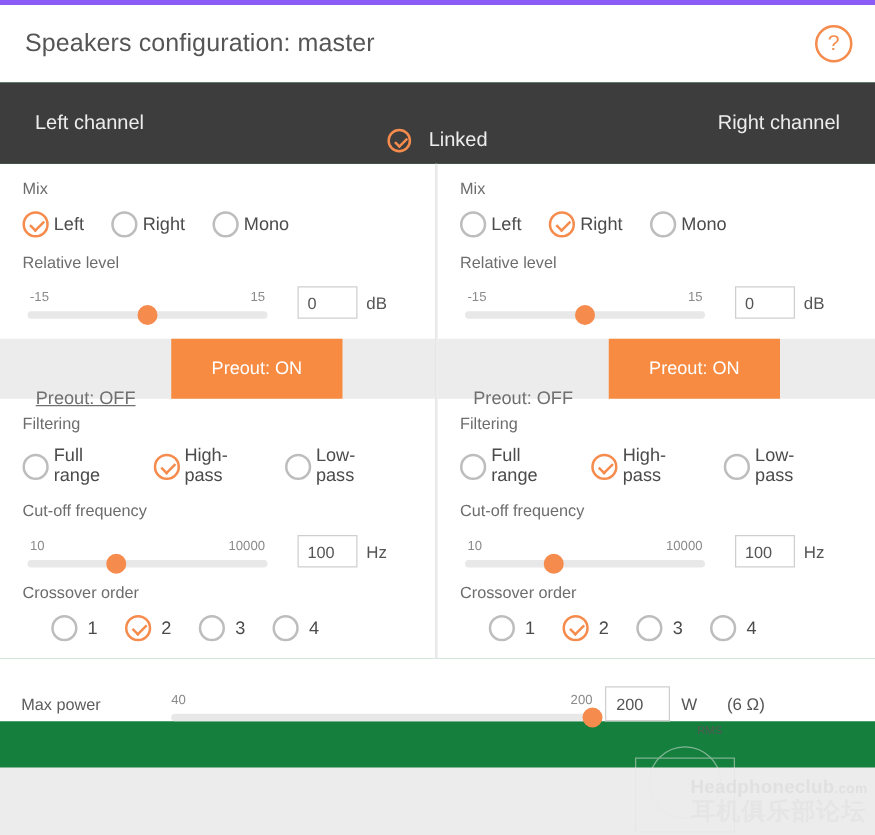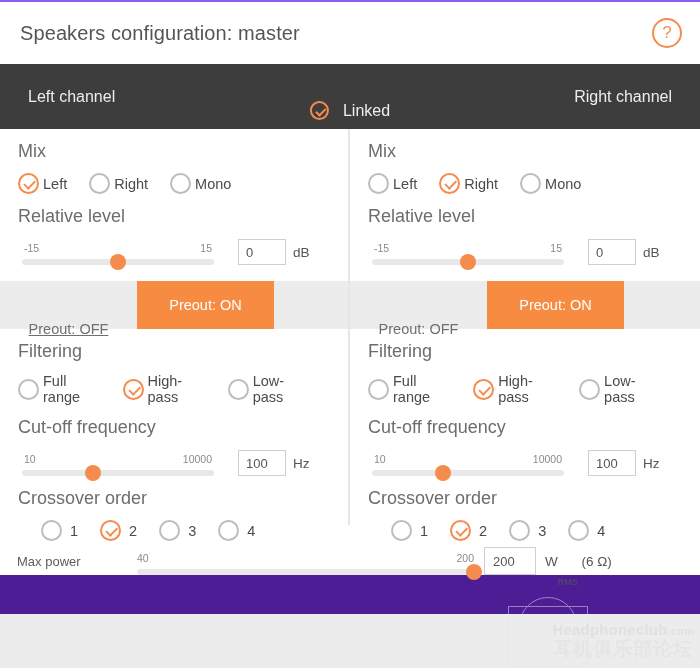--- a/index.html
+++ b/index.html
@@ -3,21 +3,21 @@
 <meta charset="utf-8">
 <style>
   html,body{margin:0;padding:0;}
   body{
     width:700px;height:668px;overflow:hidden;
     background:#ffffff;
     font-family:"Liberation Sans", sans-serif;
     color:#4a4a4a;
     -webkit-font-smoothing:antialiased;
   }
-  .app{position:relative;width:700px;height:668px;background:#4c1d95;box-sizing:border-box;border-top:2px solid #8b5cf6;}
+  .app{position:relative;width:700px;height:668px;background:#15803d;box-sizing:border-box;border-top:4px solid #8b5cf6;}
 
   
   .titlebar{height:62px;display:flex;align-items:center;justify-content:space-between;padding:0 18px 0 20px;box-sizing:border-box;background:#fff;}
   .title{font-size:20px;color:#555555;font-weight:400;letter-spacing:.1px;}
   .help-icon{width:30px;height:30px;border:2px solid #f58b4c;border-radius:50%;color:#f58b4c;font-size:17px;display:flex;align-items:center;justify-content:center;box-sizing:border-box;cursor:pointer;}
 
   
   .chanbar{height:65px;background:#3d3d3d;display:flex;align-items:center;position:relative;color:#ededed;}
   .chanbar .lbl{font-size:16px;font-weight:400;}
   .chanbar .left-lbl{position:absolute;left:28px;}
@@ -31,21 +31,21 @@
   .radio.on{border-color:#f58b4c;position:relative;}
   .radio.on::after{content:"";position:absolute;left:4px;top:5px;width:9px;height:4.5px;border-left:2px solid #f58b4c;border-bottom:2px solid #f58b4c;transform:rotate(-45deg);}
 
   
   .panels{display:flex;height:396px;background:#fff;}
   .panel{width:349px;box-sizing:border-box;position:relative;}
   .panel.left{border-right:1px solid #e6e6e6;}
   .panel.right{border-left:1px solid #e6e6e6;width:351px;}
 
   .sect{padding:0 18px;box-sizing:border-box;}
-  .sect-label{font-size:18px;color:#6d6d6d;padding-top:12px;}
+  .sect-label{font-size:13px;color:#6d6d6d;padding-top:12px;}
 
   .radio-row{display:flex;align-items:center;padding-top:11px;}
   .radio-opt{display:flex;align-items:center;gap:4px;margin-right:22px;cursor:pointer;}
   .radio-opt .txt{font-size:14.5px;color:#4b4b4b;}
 
   
   .slider-block{padding-top:12px;display:flex;align-items:flex-end;}
   .slider-wrap{width:192px;position:relative;margin-left:4px;}
   .slider-ends{display:flex;justify-content:space-between;font-size:10.5px;color:#8a8a8a;margin-bottom:5px;padding:0 2px;}
   .track{height:6px;background:#e8e8e8;border-radius:3px;position:relative;cursor:pointer;}

